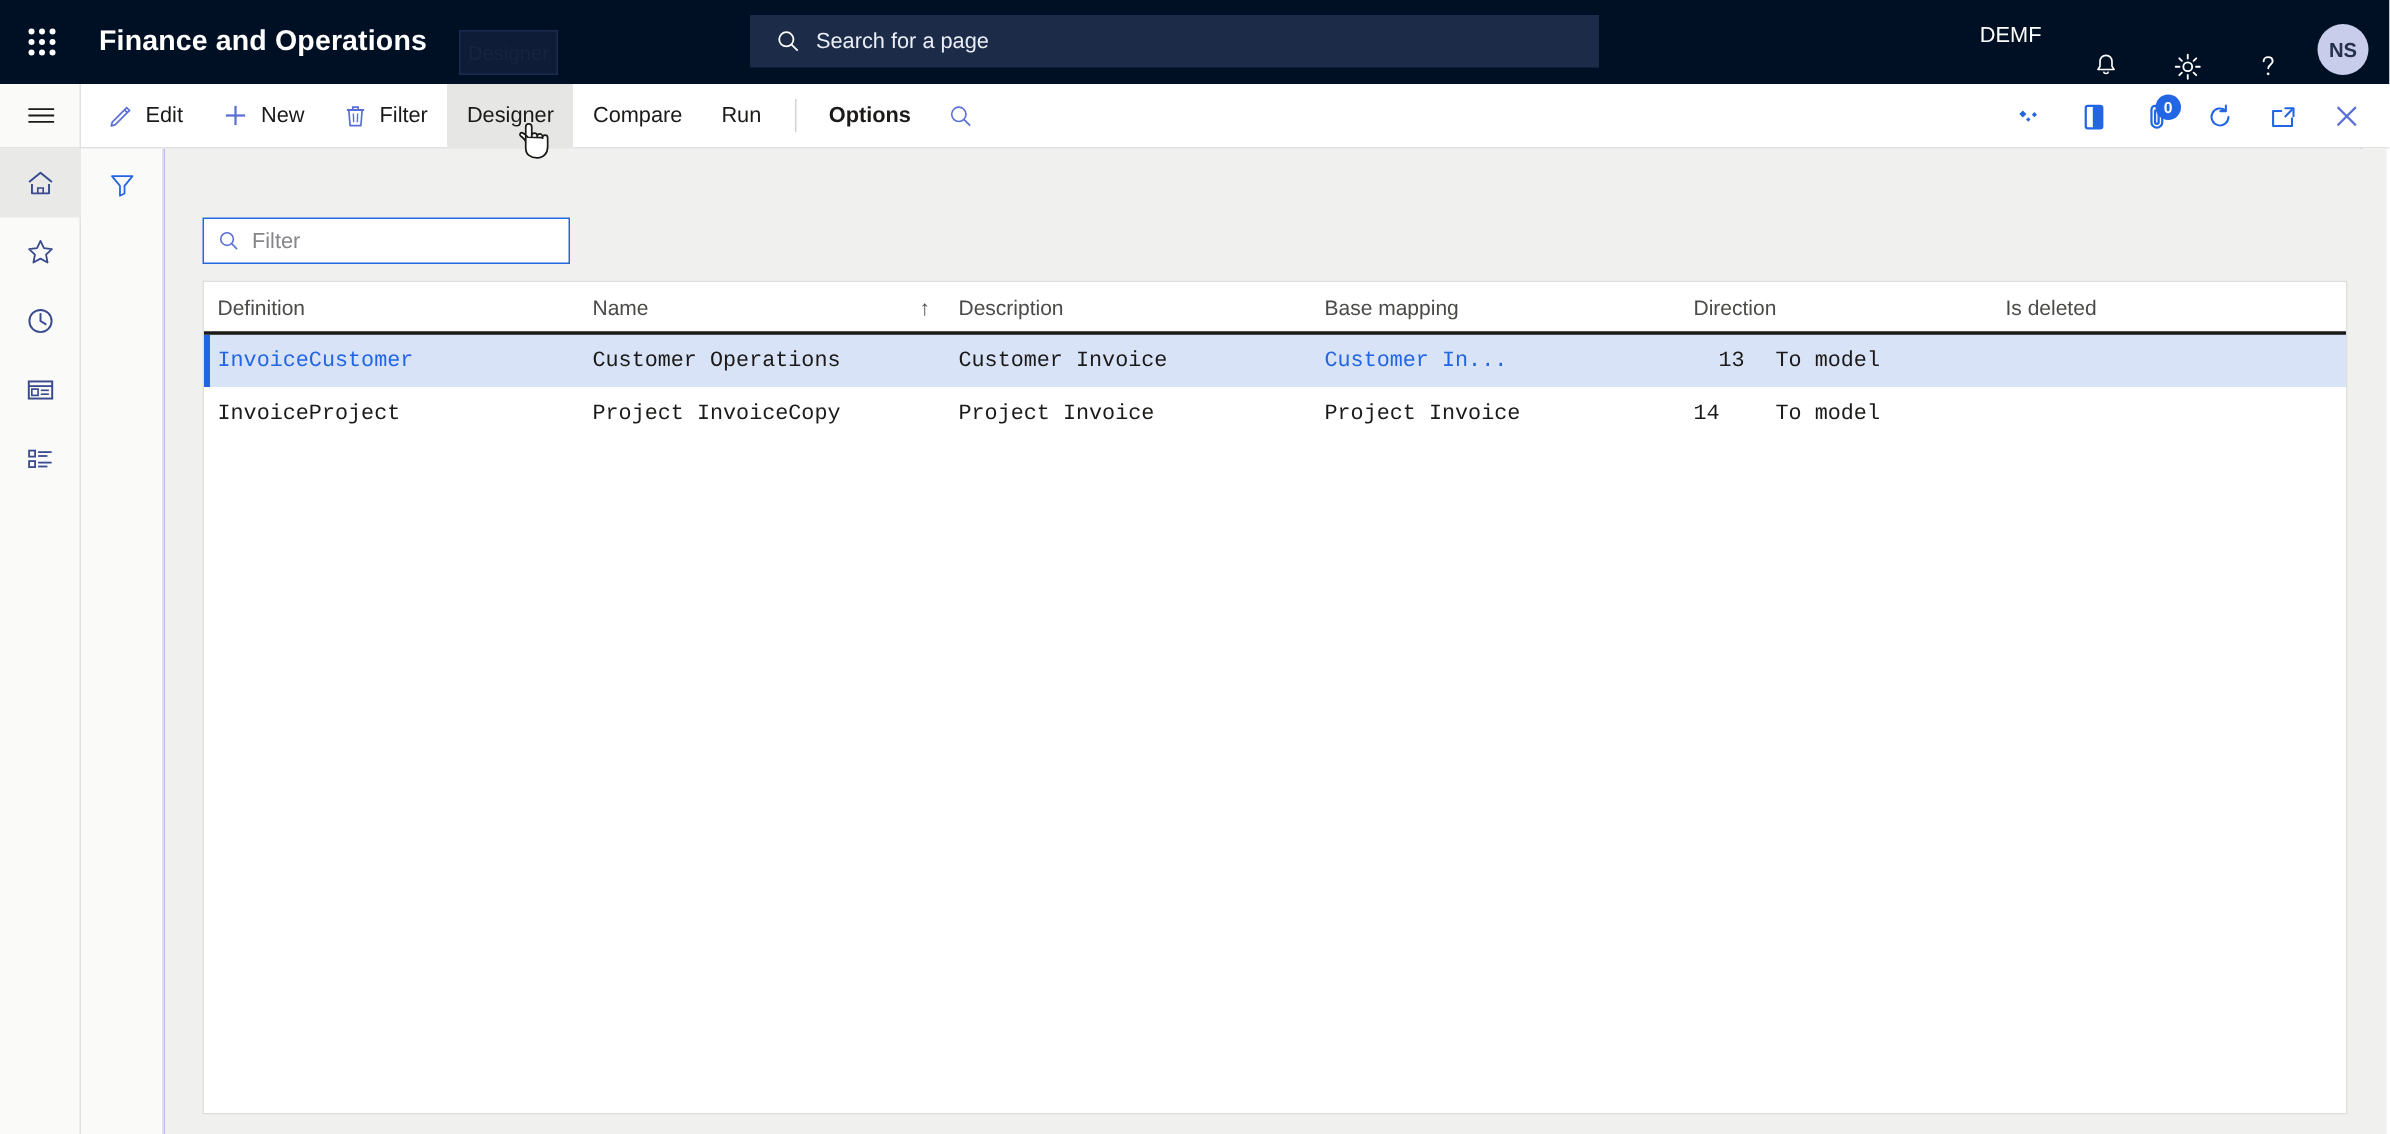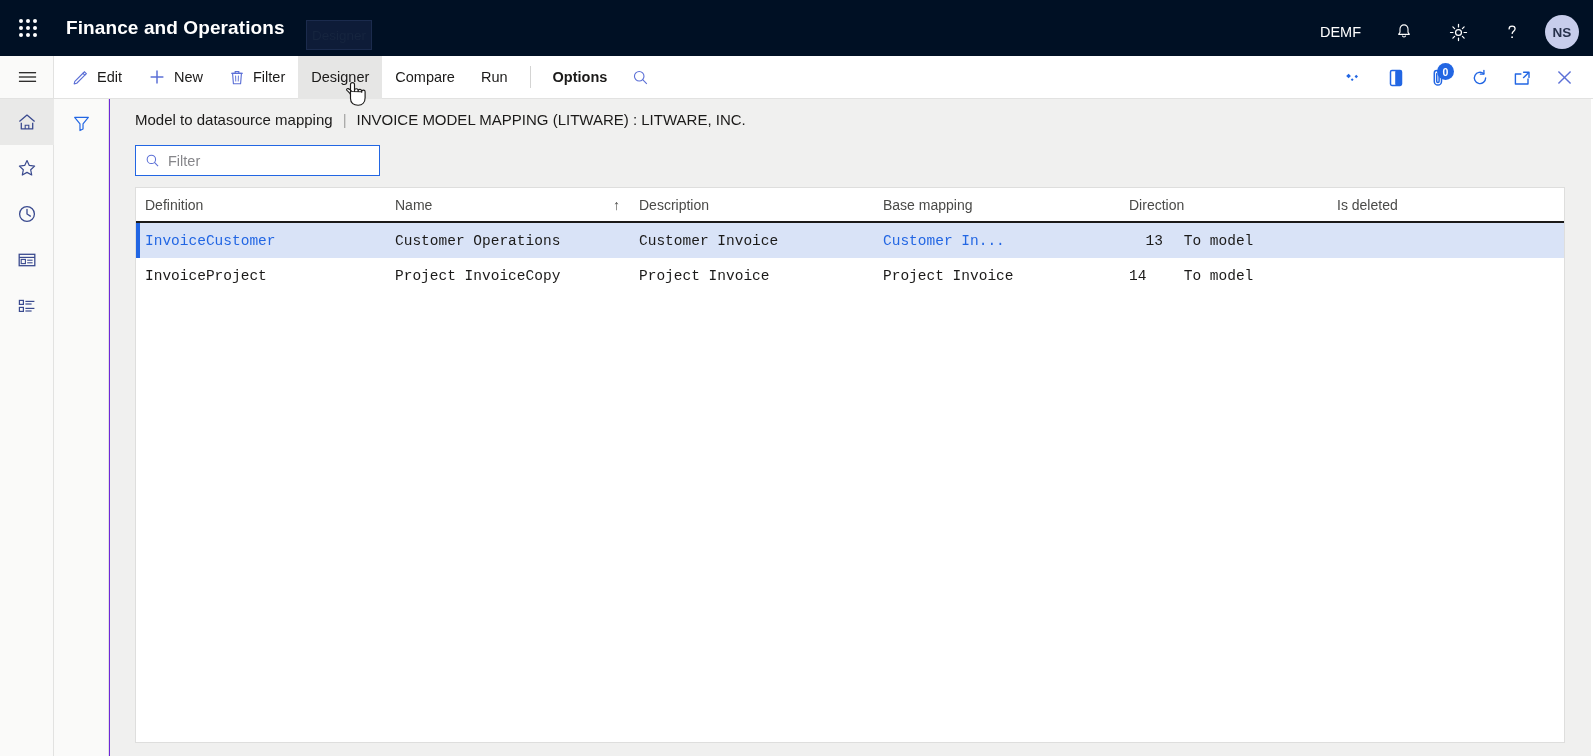--- a/index.html
+++ b/index.html
@@ -5,21 +5,21 @@
   * { box-sizing: border-box; margin: 0; padding: 0; }
   html, body {
     width: 1593px; height: 756px;
     font-family: "Liberation Sans", sans-serif;
     background: #ffffff;
     overflow: hidden;
   }
   #app {
     position: relative;
     width: 1575px; height: 756px;
-    background: #6d28d9;
+    background: #c4b5fd;
     border-right: 2px solid #2f7d95;
   }
 
   
   .topbar {
     position: absolute; top: 0; left: 0;
     width: 1593px; height: 56px;
     background: #001024;
     display: flex; align-items: center;
   }
@@ -59,23 +59,23 @@
     left: 500px; top: 10px;
     width: 566px; height: 35px;
     background: #1b2b48;
     display: flex; align-items: center;
     padding-left: 17px;
     cursor: text;
   }
   .searchbox .mag { margin-right: 10px; display: flex; }
   .searchbox .ph { color: #e9edf5; font-size: 14.5px; }
   .top-right {
-    position: absolute; right: 0; top: 4px;
+    position: absolute; right: 0; top: 16px;
     height: 56px;
-    display: flex; align-items: center;
+    display: flex; align-items: flex-start;
   }
   .top-right > * { margin-left: 0; }
   .demf {
     color: #ffffff; font-size: 14.5px;
     padding: 0 16px; cursor: pointer;
     white-space: nowrap;
   }
   .ticon {
     width: 54px; height: 56px;
     display: flex; align-items: center; justify-content: center;
@@ -247,20 +247,29 @@
           <i></i>
           <i></i>
           <i></i>
           <i></i>
           <i></i>
           <i></i>
       </div>
     </div>
     <div class="app-title">Finance and Operations</div>
 
+    <div class="searchbox">
+      <span class="mag">
+        <svg width="17" height="17" viewBox="0 0 20 20">
+          <circle cx="8.5" cy="8.5" r="5.6" fill="none" stroke="#ffffff" stroke-width="1.4"></circle>
+          <line x1="12.6" y1="12.6" x2="17.4" y2="17.4" stroke="#ffffff" stroke-width="1.4"></line>
+        </svg>
+      </span>
+      <span class="ph">Search for a page</span>
+    </div>
 
     <div class="top-right">
       <div class="demf">DEMF</div>
       <div class="ticon">
         <svg width="20" height="20" viewBox="0 0 22 22">
           <path d="M11 3.2c-2.7 0-4.4 2-4.4 4.6v3.4l-1.5 2.4h11.8l-1.5-2.4V7.8c0-2.6-1.7-4.6-4.4-4.6z" fill="none" stroke="#ffffff" stroke-width="1.2" stroke-linejoin="round"></path>
           <path d="M9.2 15.1a1.85 1.85 0 0 0 3.6 0" fill="none" stroke="#ffffff" stroke-width="1.2"></path>
         </svg>
       </div>
       <div class="ticon">
@@ -444,25 +453,20 @@
   <div class="filterpane">
     <div class="filter-icon-wrap">
       <svg width="19" height="19" viewBox="0 0 20 20">
         <path d="M2.8 3.6h14.4l-5.6 6.8v5.4l-3.2 1.6v-7z" fill="none" stroke="#2266e3" stroke-width="1.25" stroke-linejoin="round"></path>
       </svg>
     </div>
   </div>
 
   <div class="content">
 
-    <div class="caption">
-      <span class="crumb">Model to datasource mapping</span>
-      <span class="pipe">|</span>
-      <span class="title">INVOICE MODEL MAPPING (LITWARE) : LITWARE, INC.</span>
-    </div>
 
     <div class="filter-field">
       <span class="mag">
         <svg width="15" height="15" viewBox="0 0 20 20">
           <circle cx="8.5" cy="8.5" r="5.6" fill="none" stroke="#5b6fd6" stroke-width="1.4"></circle>
           <line x1="12.6" y1="12.6" x2="17.4" y2="17.4" stroke="#5b6fd6" stroke-width="1.4"></line>
         </svg>
       </span>
       <span class="ph">Filter</span>
     </div>

